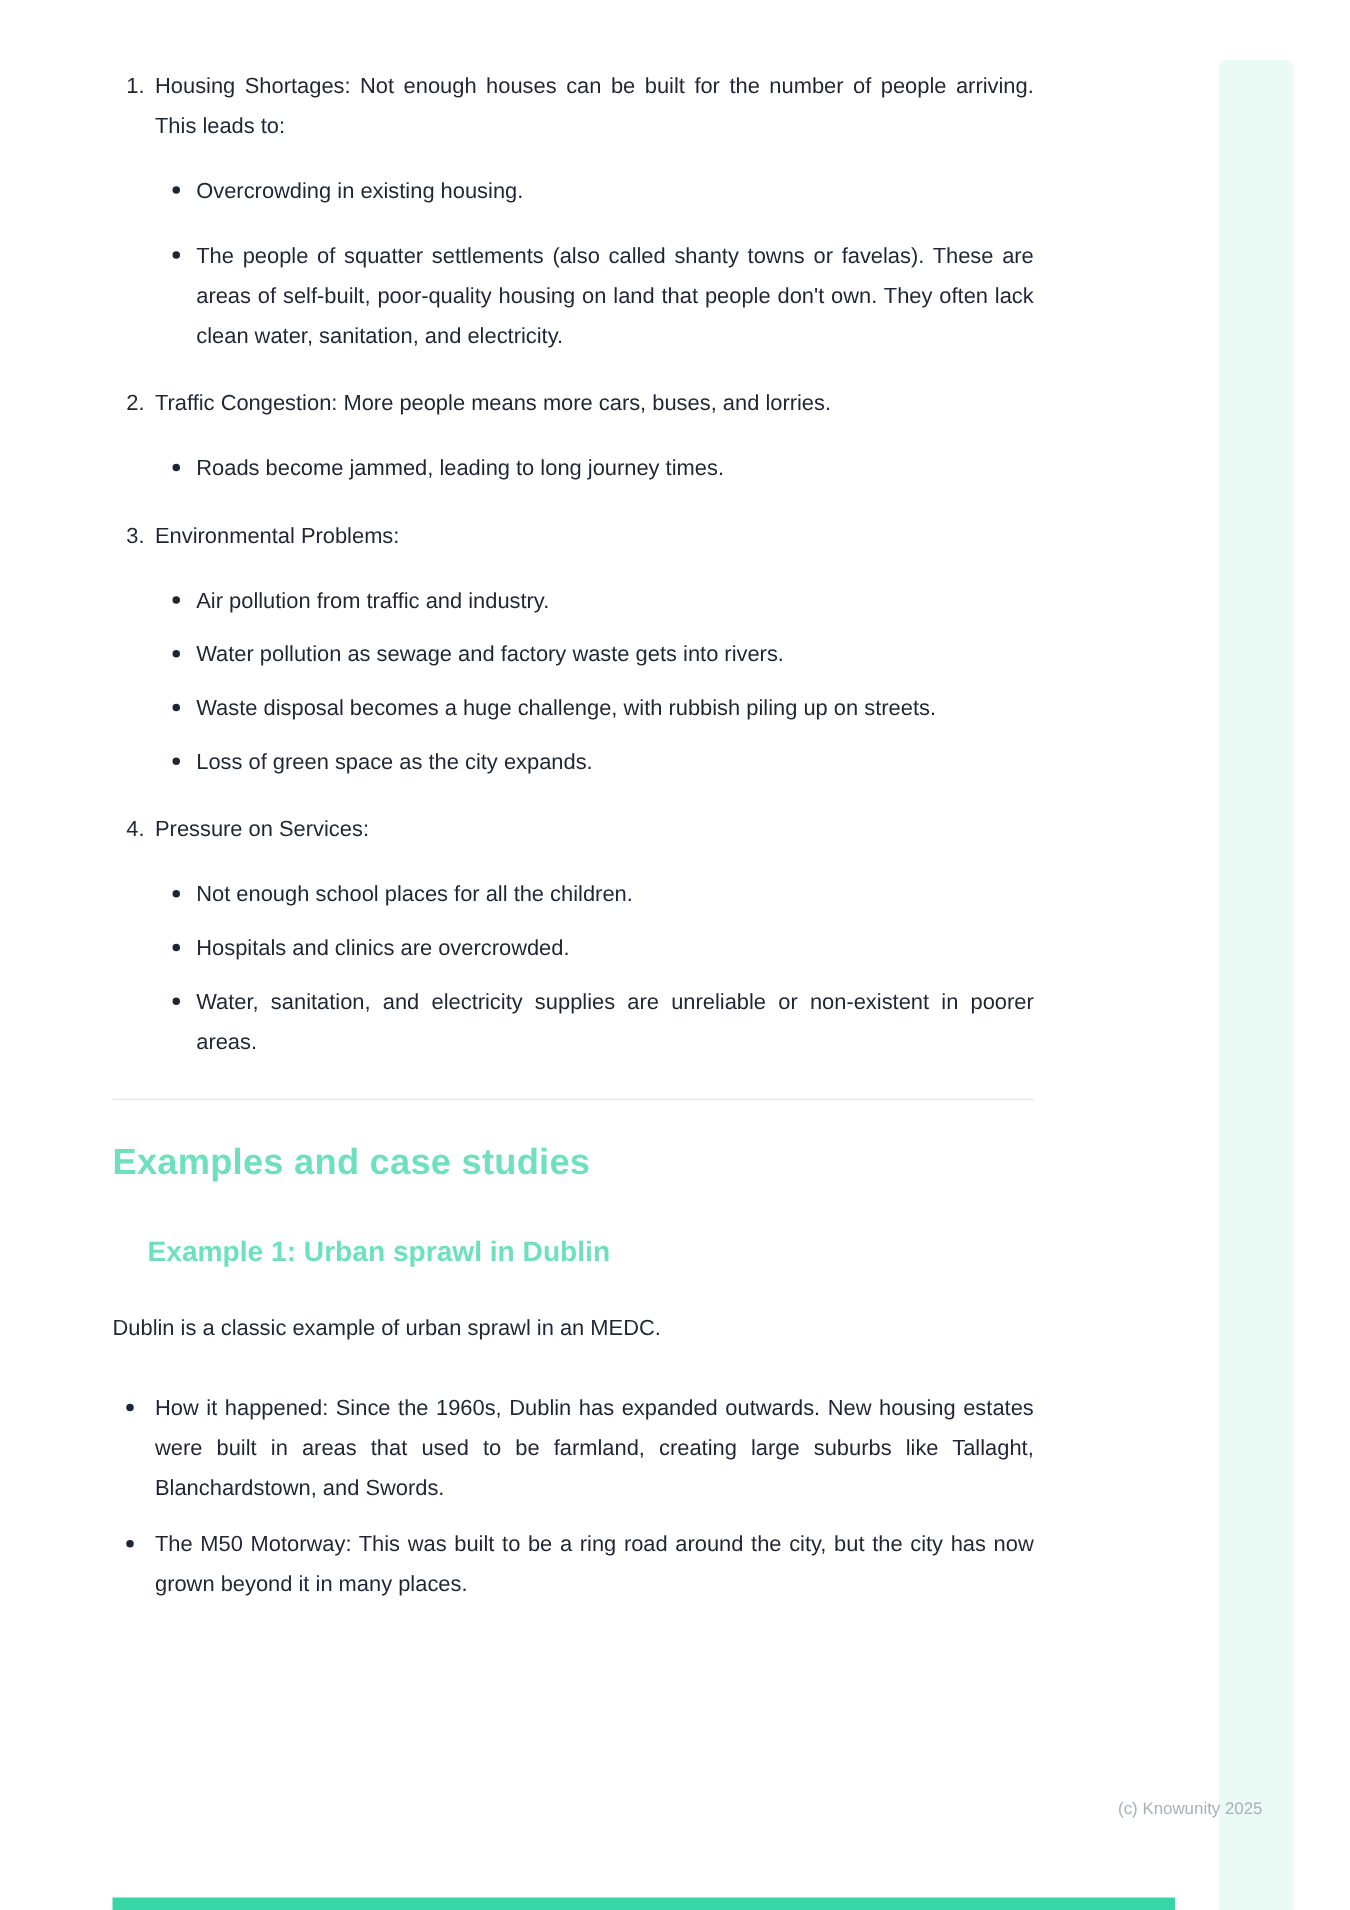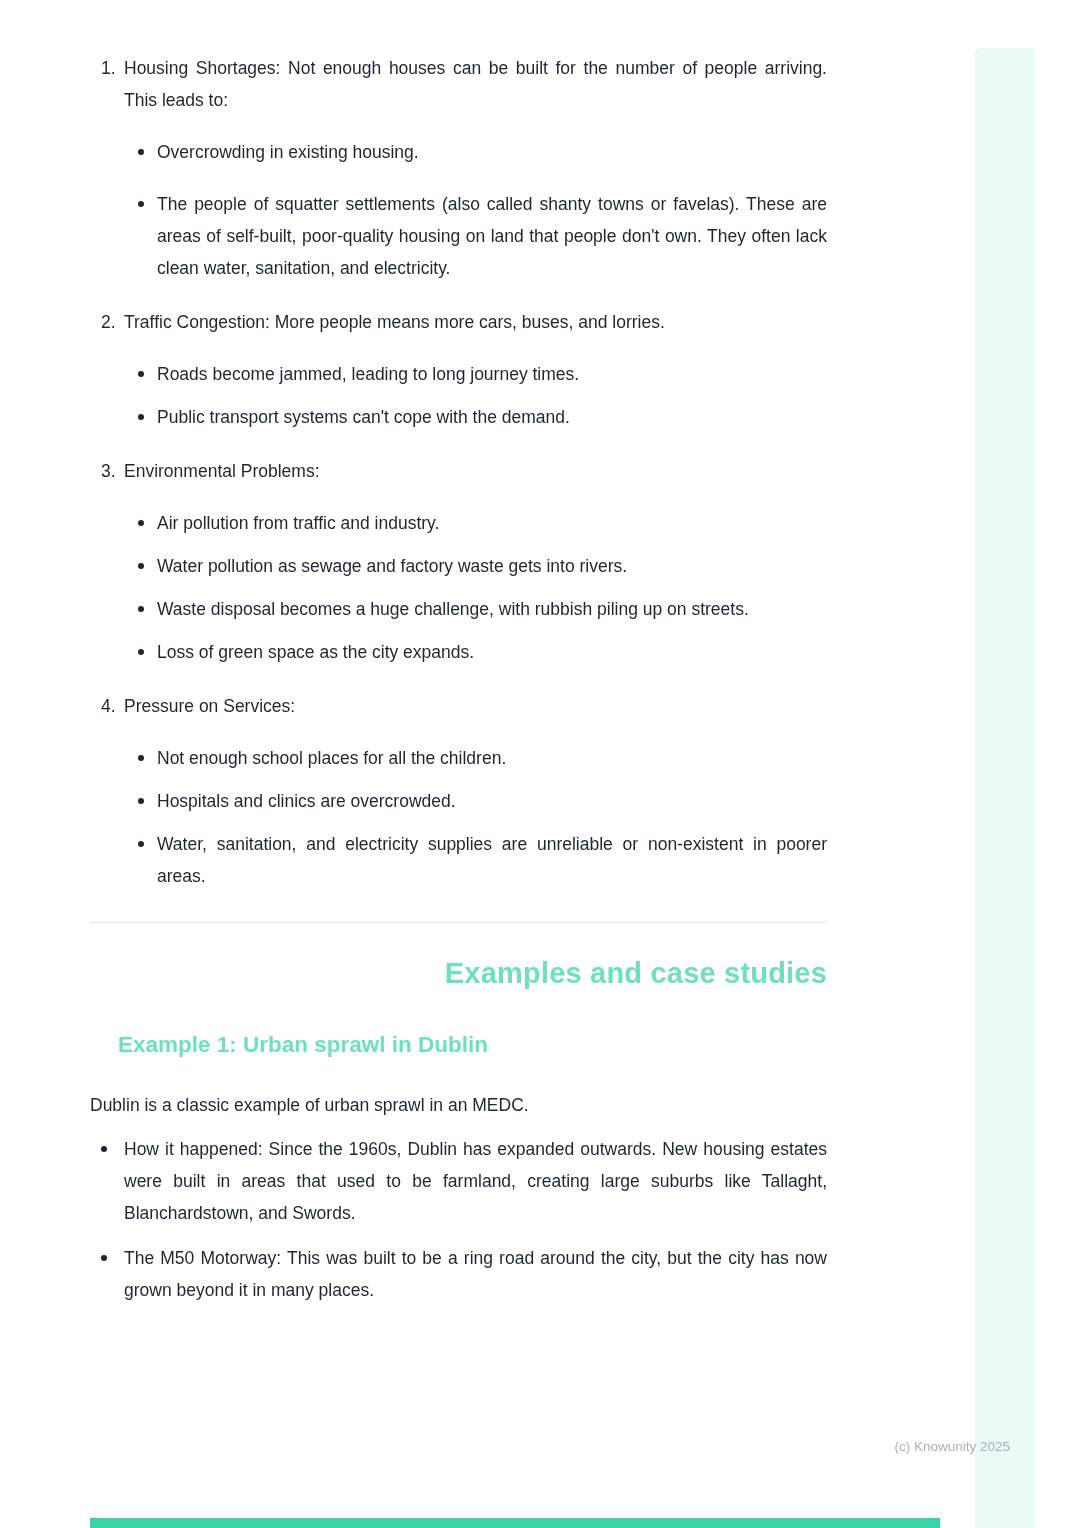--- a/index.html
+++ b/index.html
@@ -62,32 +62,31 @@
     border-top: 1px solid var(--divider, #e4e7ea);
     margin-top: 30px;
   }
   h2.section-heading {
     font-size: 29px;
     line-height: 36px;
     font-weight: 700;
     color: var(--accent-heading, #6ee0bf);
     margin-top: 32px;
     letter-spacing: 0.2px;
-    text-align: right;
   }
   h3.subsection-heading {
     font-size: 22.5px;
     line-height: 28px;
     font-weight: 700;
     color: var(--accent-heading, #6ee0bf);
     margin-top: 40px;
     margin-left: 28px;
   }
   .para { margin-top: 30px; text-align: justify; }
-  .toplist { list-style: none; margin-top: 12px; }
+  .toplist { list-style: none; margin-top: 32px; }
   .tli {
     position: relative;
     padding-left: 34px;
     text-align: justify;
     margin-bottom: 13px;
   }
   .tli::before {
     content: "";
     position: absolute;
     left: 11px;
@@ -136,21 +135,20 @@
             <li class="sub"><span>The people of </span><strong>squatter settlements</strong><span> (also called shanty towns or favelas). These are areas of self-built, poor-quality housing on land that people don't own. They often lack clean water, sanitation, and electricity.</span></li>
           </ul>
         </li>
         <li class="nitem">
           <div class="nrow">
             <span class="nnum">2.</span>
             <p class="nlead"><strong>Traffic Congestion:</strong><span> More people means more cars, buses, and lorries.</span></p>
           </div>
           <ul class="sublist">
             <li class="sub"><span>Roads become jammed, leading to long journey times.</span></li>
-            <li class="sub"><span>Public transport systems can't cope with the demand.</span></li>
           </ul>
         </li>
         <li class="nitem">
           <div class="nrow">
             <span class="nnum">3.</span>
             <p class="nlead"><strong>Environmental Problems:</strong></p>
           </div>
           <ul class="sublist">
             <li class="sub"><strong>Air pollution</strong><span> from traffic and industry.</span></li>
             <li class="sub"><strong>Water pollution</strong><span> as sewage and factory waste gets into rivers.</span></li>

